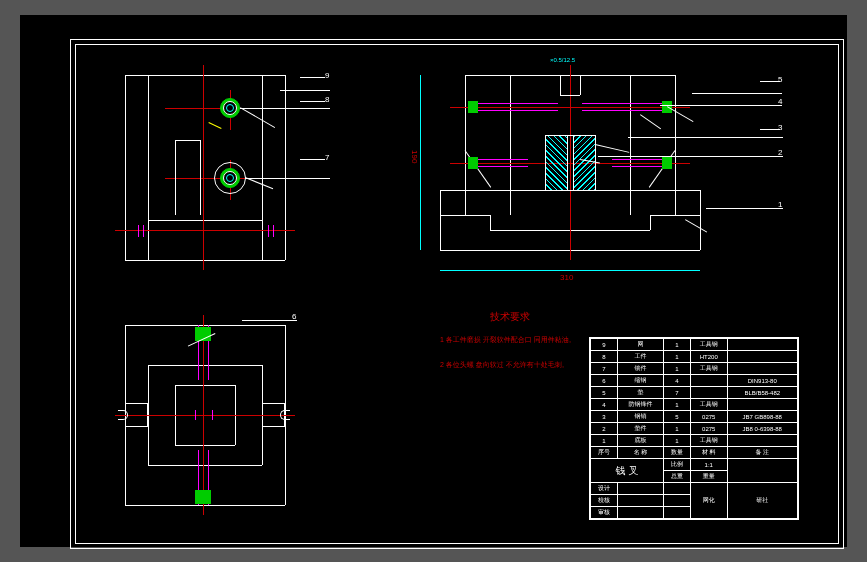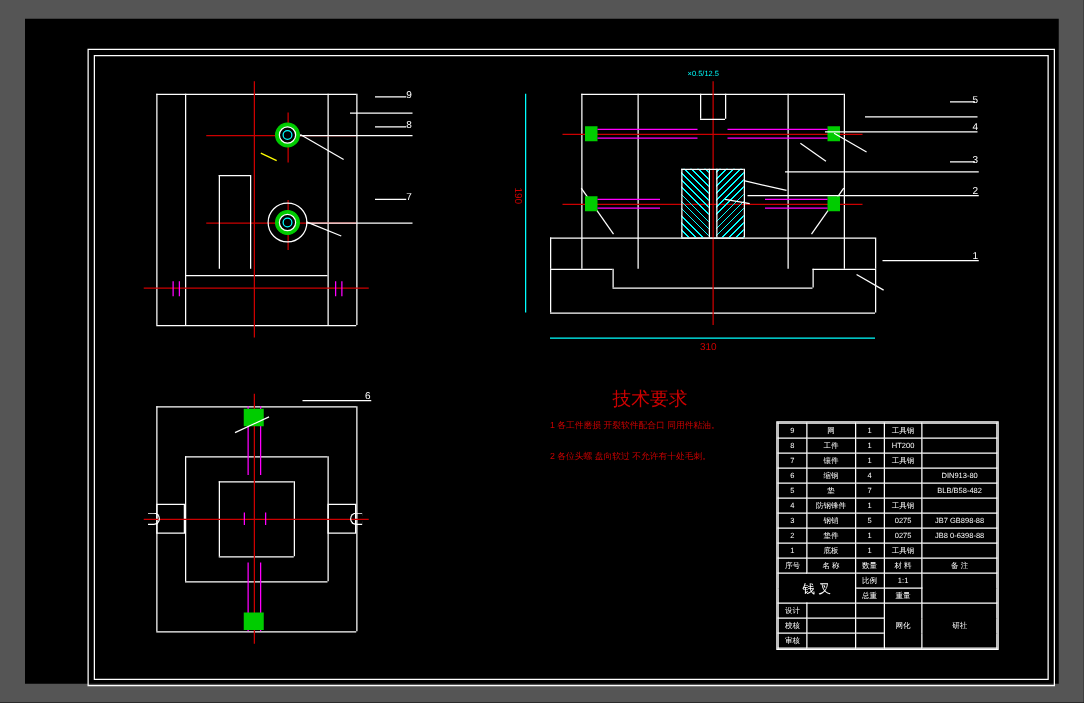--- a/index.html
+++ b/index.html
@@ -21,21 +21,21 @@
 
 .hatch { position: absolute; background: repeating-linear-gradient(45deg, #0ff, #0ff 1px, transparent 1px, transparent 4px); }
 .hatch2 { position: absolute; background: repeating-linear-gradient(-45deg, #0ff, #0ff 1px, transparent 1px, transparent 4px); }
 
 .txt-red { position: absolute; color: #c00; font-size: 8px; white-space: nowrap; }
 .txt-white { position: absolute; color: #fff; font-size: 8px; white-space: nowrap; }
 .txt-cyan { position: absolute; color: #0ff; font-size: 6px; white-space: nowrap; }
 
 .dim-v { writing-mode: vertical-rl; }
 
-.tb { position: absolute; right: 48px; bottom: 27px; width: 178px; border: 1px solid #fff; margin-left: 24px; }
+.tb { position: absolute; right: 48px; bottom: 27px; width: 210px; border: 1px solid #fff; margin-left: 24px; }
 .tb td { border: 1px solid #fff; color: #fff; font-size: 6px; padding: 1px 2px; height: 10px; text-align: center; }
 .tb table { border-collapse: collapse; width: 100%; }
 
 .leader { position: absolute; height: 1px; background: #fff; }
 .leader-d { position: absolute; width: 1px; background: #fff; transform-origin: top left; }
 
 .bolt-h { position: absolute; height: 12px; }
 .bolt-h .head { position: absolute; left: 0; top: 0; width: 10px; height: 12px; background: #0c0; }
 .bolt-h .shaft-top { position: absolute; left: 10px; top: 2px; height: 1px; background: #f0f; }
 .bolt-h .shaft-bot { position: absolute; left: 10px; bottom: 2px; height: 1px; background: #f0f; }
@@ -231,21 +231,21 @@
 
     <div class="leader-d" style="left:560px; top:145px; height:20px; transform:rotate(-80deg);"></div>
     <div class="leader" style="left:578px; top:141px; width:185px;"></div>
     <div class="txt-white" style="left:758px; top:133px;">2</div>
 
     <div class="leader-d" style="left:665px; top:205px; height:25px; transform:rotate(-60deg);"></div>
     <div class="leader" style="left:686px; top:193px; width:77px;"></div>
     <div class="txt-white" style="left:758px; top:185px;">1</div>
   </div>
 
-  <div class="txt-red" style="left:470px; top:295px; font-size:15px;">技术要求</div>
+  <div class="txt-red" style="left:470px; top:295px; font-size:10px;">技术要求</div>
   <div class="txt-red" style="left:420px; top:320px; font-size:7px;">1 各工件磨损 开裂软件配合口 同用件粘油。</div>
   <div class="txt-red" style="left:420px; top:345px; font-size:7px;">2 各位头螺 盘向软过 不允许有十处毛刺。</div>
 
   <div class="tb">
     <table>
       <tbody>
           <tr>
             <td>9</td>
             <td>网</td>
             <td>1</td>

